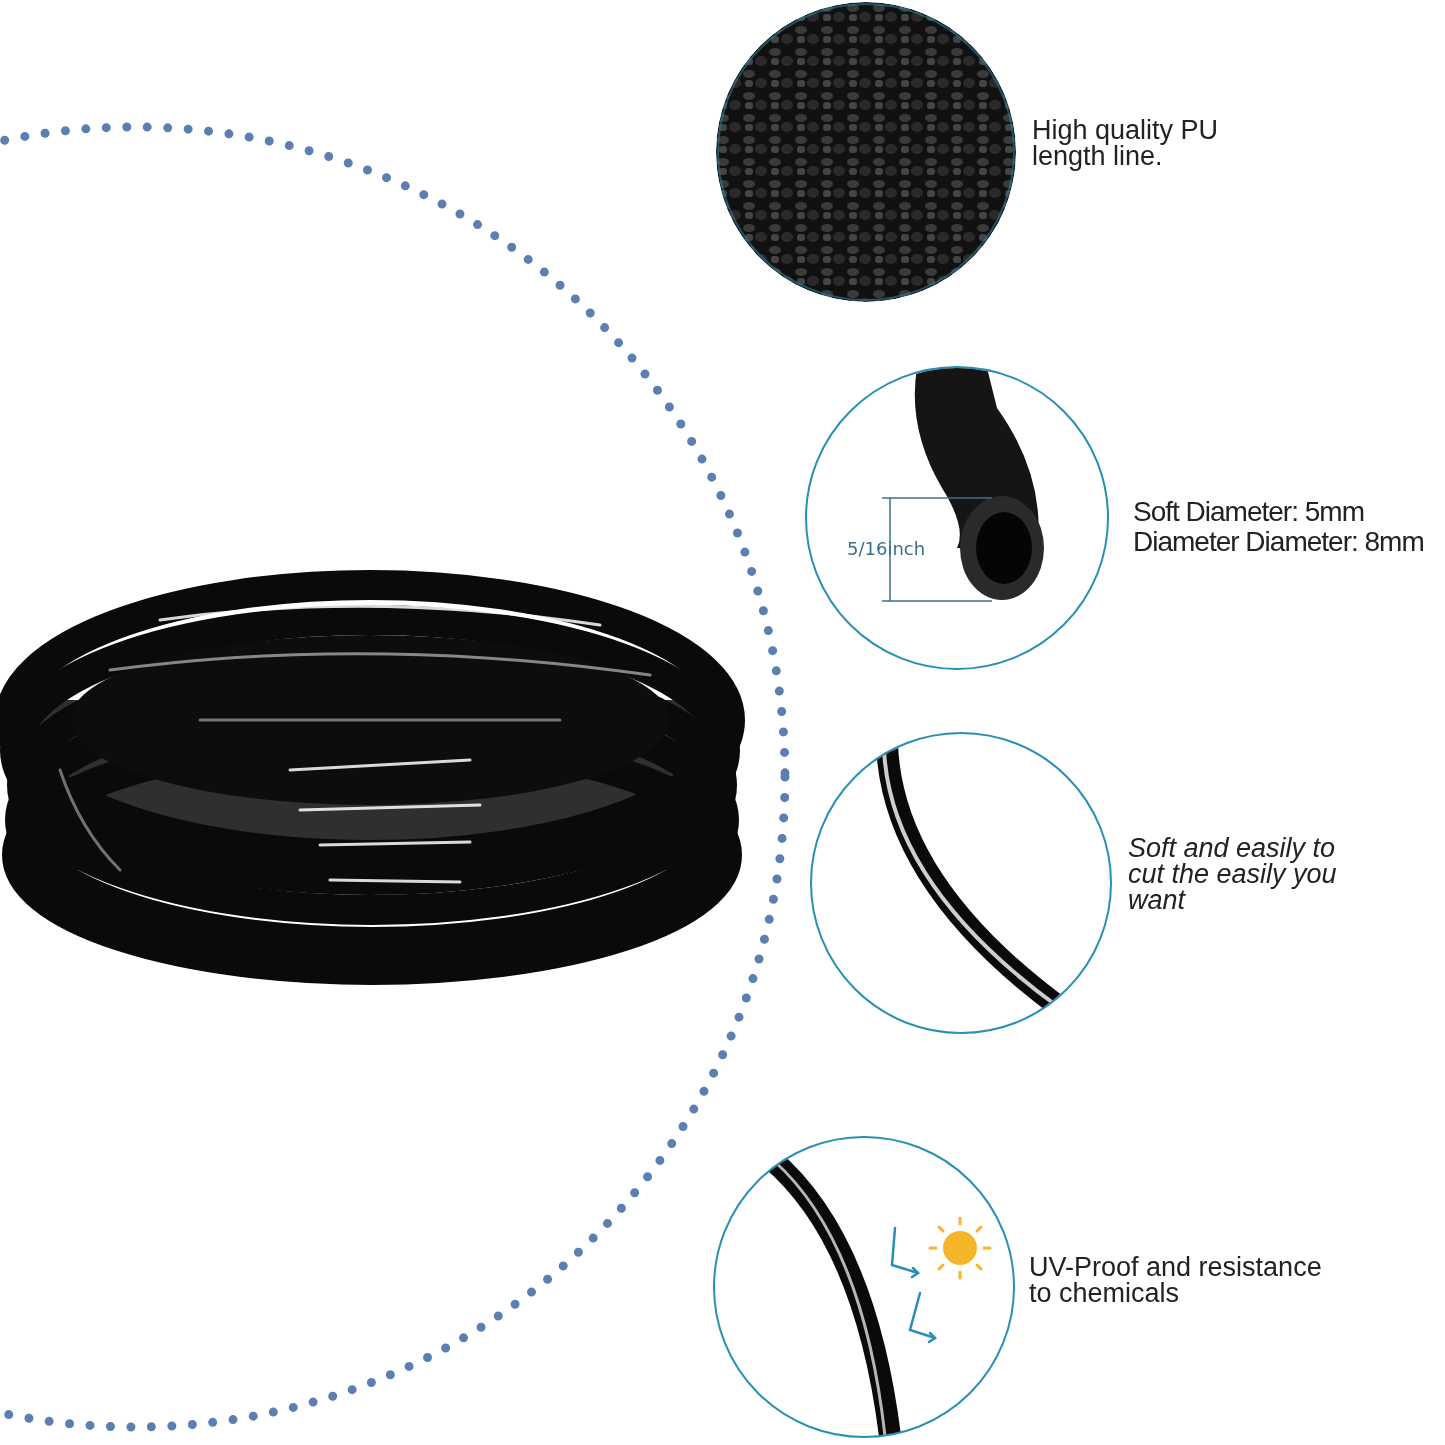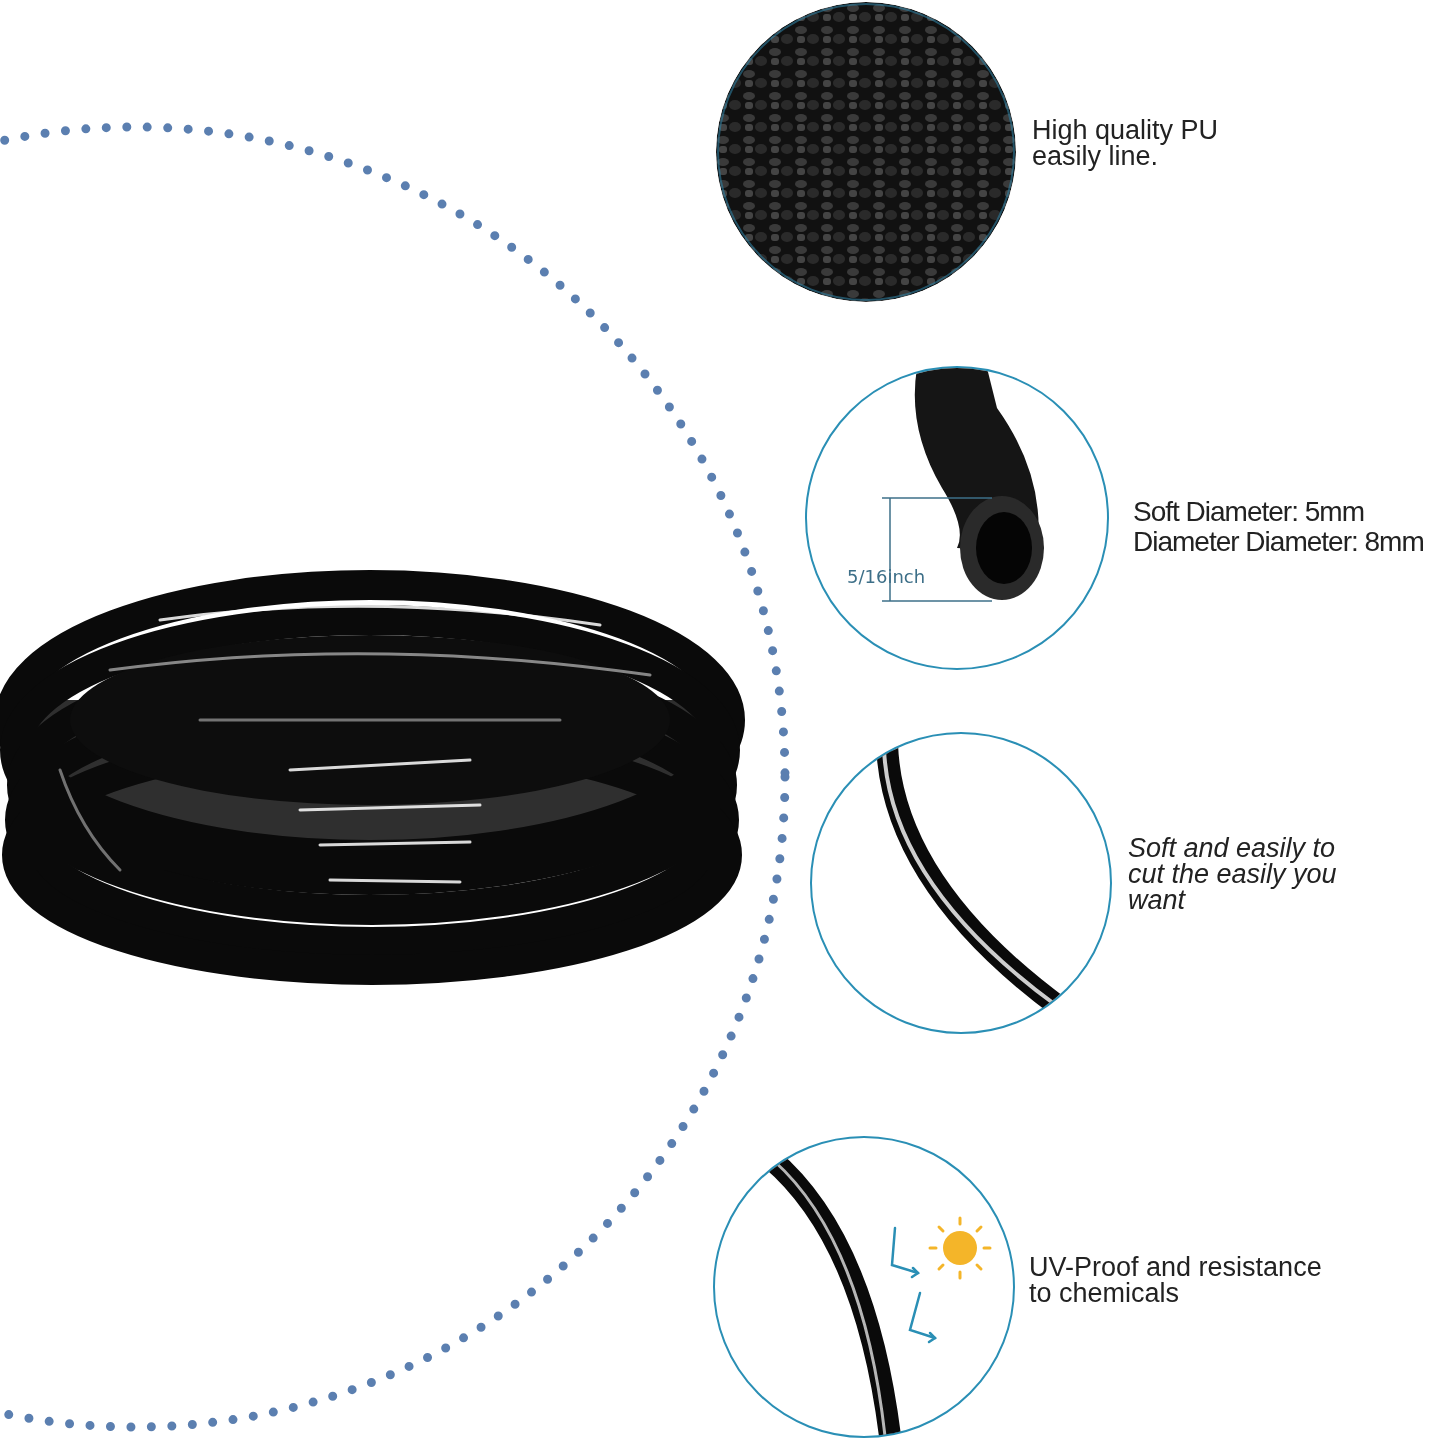--- a/index.html
+++ b/index.html
@@ -52,33 +52,33 @@
       <ellipse cx="19" cy="15" rx="6" ry="5" fill="#2a2a2a"></ellipse>
       <rect x="3" y="12" width="8" height="7" rx="3" fill="#444"></rect>
     </pattern>
       </defs>
     <circle cx="150" cy="150" r="150" fill="url(#pel)"></circle>
     <circle cx="150" cy="150" r="148" fill="none" stroke="#2f7fa0" stroke-width="2" opacity="0.6"></circle>
   </svg>
 </div>
 <div class="caption" style="left:1032px;top:117px;">
   <div>High quality PU</div>
-  <div>easily line.</div>
+  <div>length line.</div>
 </div>
 
 <div class="feature-circle" style="left:805px;top:366px;width:300px;height:300px;">
   <svg width="300" height="300">
     <path d="M110 0 Q100 60 135 120 Q160 160 150 180 L230 185 Q240 110 190 40 L180 0 Z" fill="#151515"></path>
     <ellipse cx="195" cy="180" rx="42" ry="52" fill="#2a2a2a"></ellipse>
     <ellipse cx="197" cy="180" rx="28" ry="36" fill="#050505"></ellipse>
     <line x1="75" y1="130" x2="185" y2="130" stroke="#3d6f88" stroke-width="1.5"></line>
     <line x1="75" y1="233" x2="185" y2="233" stroke="#3d6f88" stroke-width="1.5"></line>
     <line x1="83" y1="130" x2="83" y2="233" stroke="#3d6f88" stroke-width="1.5"></line>
   </svg>
-  <div class="dim-label" style="left:40px;top:170px;margin-top:28px;">5/16inch</div>
+  <div class="dim-label" style="left:40px;top:170px;">5/16inch</div>
 </div>
 <div class="caption" style="left:1133px;top:497px;font-size:28px;line-height:30px;letter-spacing:-1px;">
   <div>Soft Diameter: 5mm</div>
   <div>Diameter Diameter: 8mm</div>
 </div>
 
 <div class="feature-circle" style="left:810px;top:732px;width:298px;height:298px;">
   <svg width="298" height="298">
     <path d="M75 10 Q80 150 250 275" fill="none" stroke="#0a0a0a" stroke-width="22"></path>
     <path d="M72 15 Q78 150 245 272" fill="none" stroke="#ffffff" stroke-width="4" opacity="0.8"></path>

